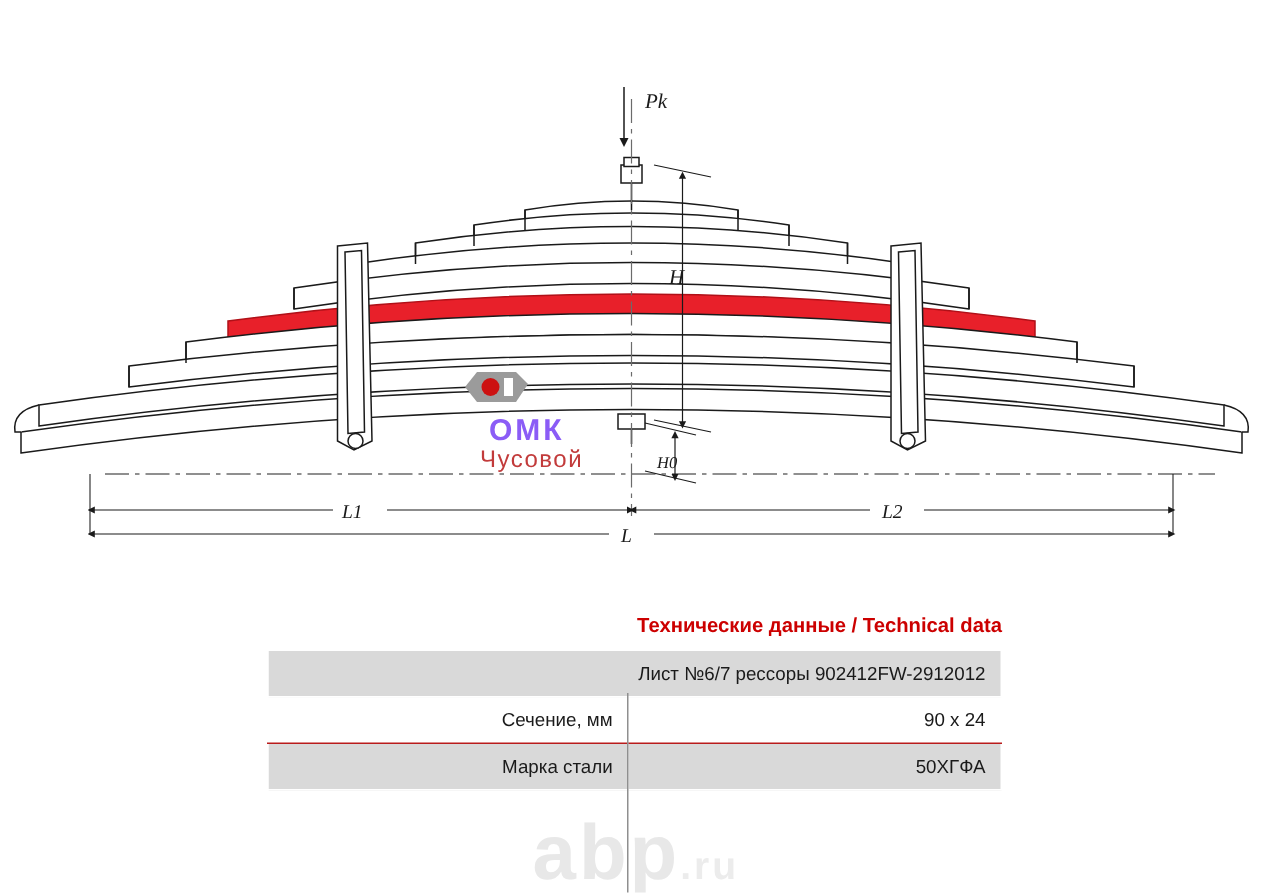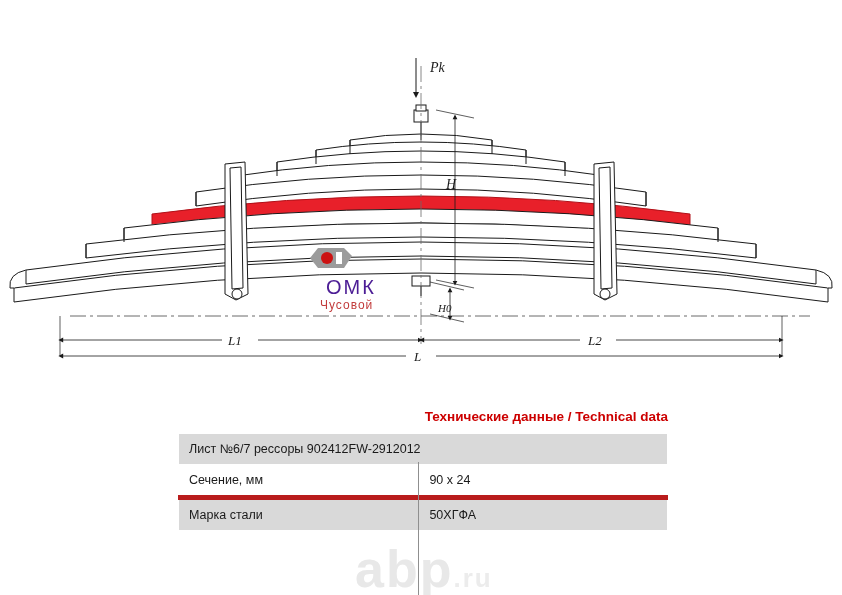--- a/index.html
+++ b/index.html
@@ -34,29 +34,29 @@
     top: 196px;
     width: 130px;
     height: 85px;
     pointer-events: none;
   }
   .omk-text {
     position: absolute;
     left: 30px;
     top: 36px;
     font-size: 20px;
-    font-weight: normal;
-    color: #4c1d95;
+    font-weight: bold;
+    color: #8b5cf6;
     letter-spacing: 2px;
   }
   .omk-sub {
     position: absolute;
     left: 24px;
     top: 58px;
-    font-size: 12px;
+    font-size: 16px;
     color: #c23b3b;
     letter-spacing: 1px;
   }
   
   .abro-watermark {
     position: absolute;
     left: 355px;
     top: 495px;
     font-size: 52px;
     color: #e8e8e8;
@@ -92,34 +92,35 @@
   table.tech td {
     border: 1px solid #ffffff;
     padding: 7px 10px;
     height: 16px;
   }
   table.tech tr.shaded td {
     background: #d9d9d9;
   }
   table.tech tr.plain td {
     background: #ffffff;
-    border-bottom: 5px solid #b91c1c;
+    border-bottom: 1px solid #b91c1c;
   }
   table.tech td.label {
     width: 240px;
   }
   table.tech td.value {
     width: 250px;
   }
   table.tech tr.full td {
     width: auto;
   }
   
   .table-frame {
     position: relative;
+    text-align: right;
   }
   .vline {
     position: absolute;
     left: 240px;
     top: 29px;
     width: 1px;
     height: 148px;
     background: #8f8f8f;
   }
   .hline-bottom {

